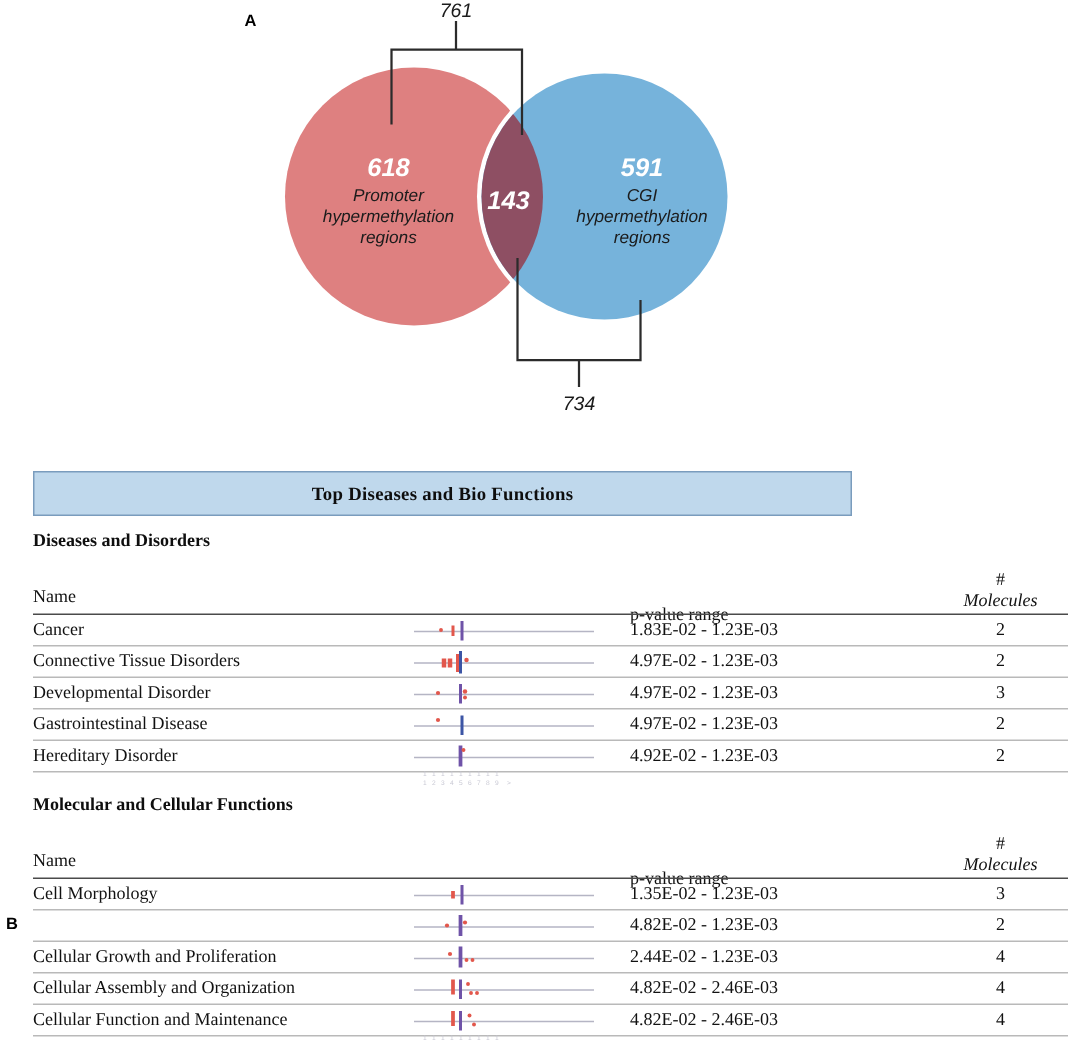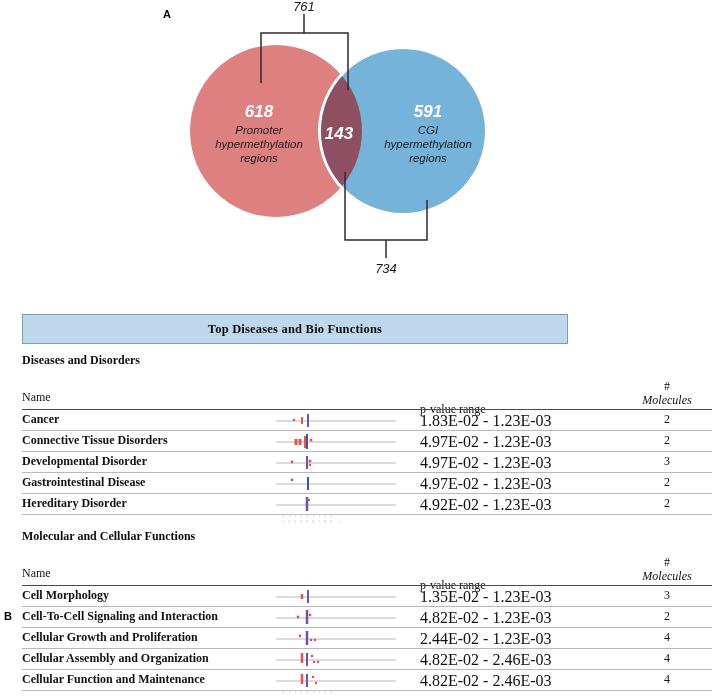--- a/index.html
+++ b/index.html
@@ -147,27 +147,26 @@
   }
   .row:last-of-type { border-bottom: none; }
 
   .cell-name {
     position: absolute;
     left: 0px; top: 2px;
     font-family: "Liberation Serif", serif;
     font-size: 12px;
     color: #111;
     white-space: nowrap;
-    font-weight: bold;
   }
   .cell-pvalue {
     position: absolute;
     left: 398px; top: 2px;
     font-family: "Liberation Serif", serif;
-    font-size: 16px;
+    font-size: 12px;
     color: #111;
     white-space: nowrap;
   }
   .cell-molecules {
     position: absolute;
     left: 600px; top: 2px;
     width: 90px;
     text-align: center;
     font-family: "Liberation Serif", serif;
     font-size: 12px;
@@ -380,21 +379,20 @@
           <line x1="2" y1="11" x2="122" y2="11" stroke="#b5b5c4" stroke-width="1"></line>
           <line x1="28" y1="8" x2="28" y2="13" stroke="#E2574C" stroke-width="2.5"></line>
           <line x1="34" y1="4" x2="34" y2="17" stroke="#6F53A8" stroke-width="2"></line>
         </svg>
       </span>
       <span class="cell-pvalue">1.35E-02 - 1.23E-03</span>
       <span class="cell-molecules">3</span>
     </div>
 
     <div class="row">
-      <span class="cell-name">Cell-To-Cell Signaling and Interaction</span>
       <span class="cell-plot">
         <svg width="125" height="20" viewBox="0 0 125 20">
           <line x1="2" y1="11" x2="122" y2="11" stroke="#b5b5c4" stroke-width="1"></line>
           <circle cx="24" cy="10" r="1.4" fill="#E2574C"></circle>
           <line x1="33" y1="3" x2="33" y2="17" stroke="#6F53A8" stroke-width="2.5"></line>
           <circle cx="36" cy="8" r="1.4" fill="#E2574C"></circle>
         </svg>
       </span>
       <span class="cell-pvalue">4.82E-02 - 1.23E-03</span>
       <span class="cell-molecules">2</span>

